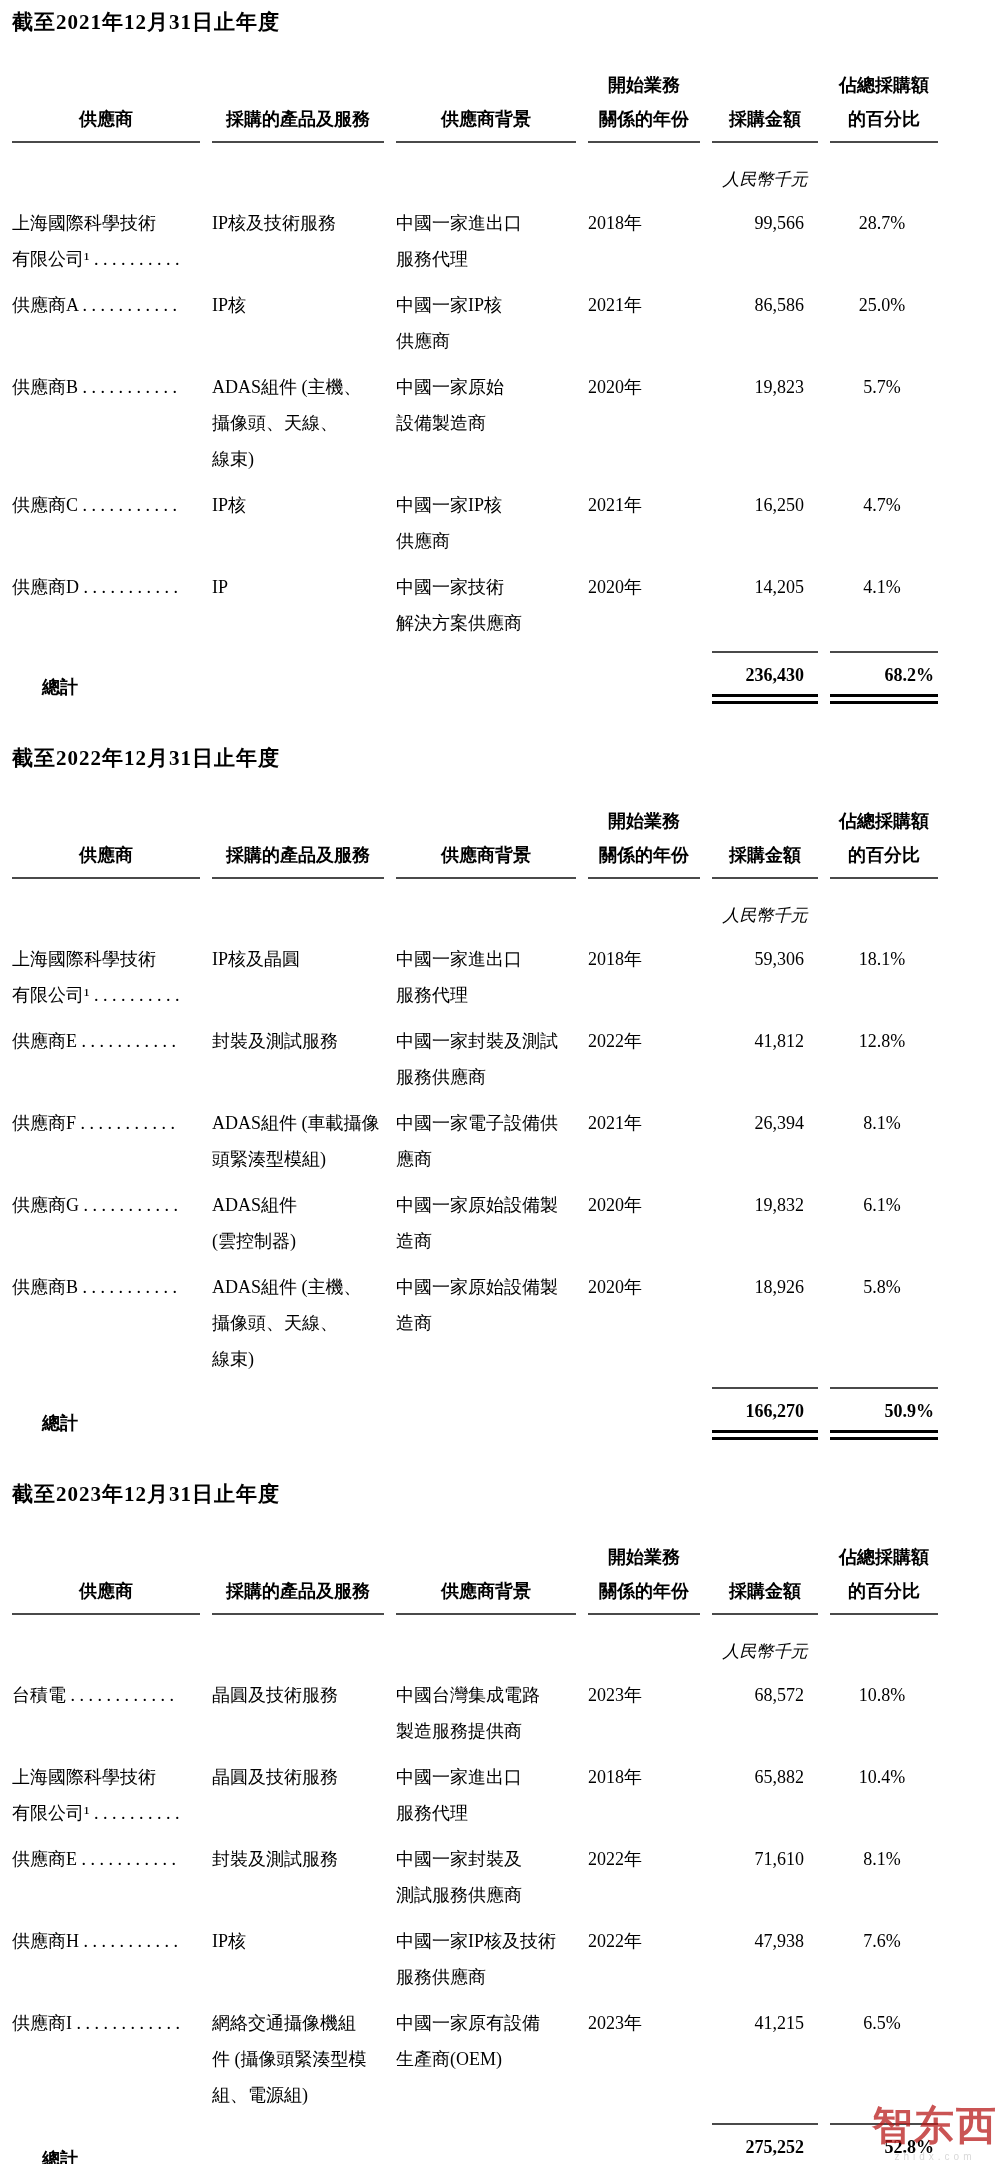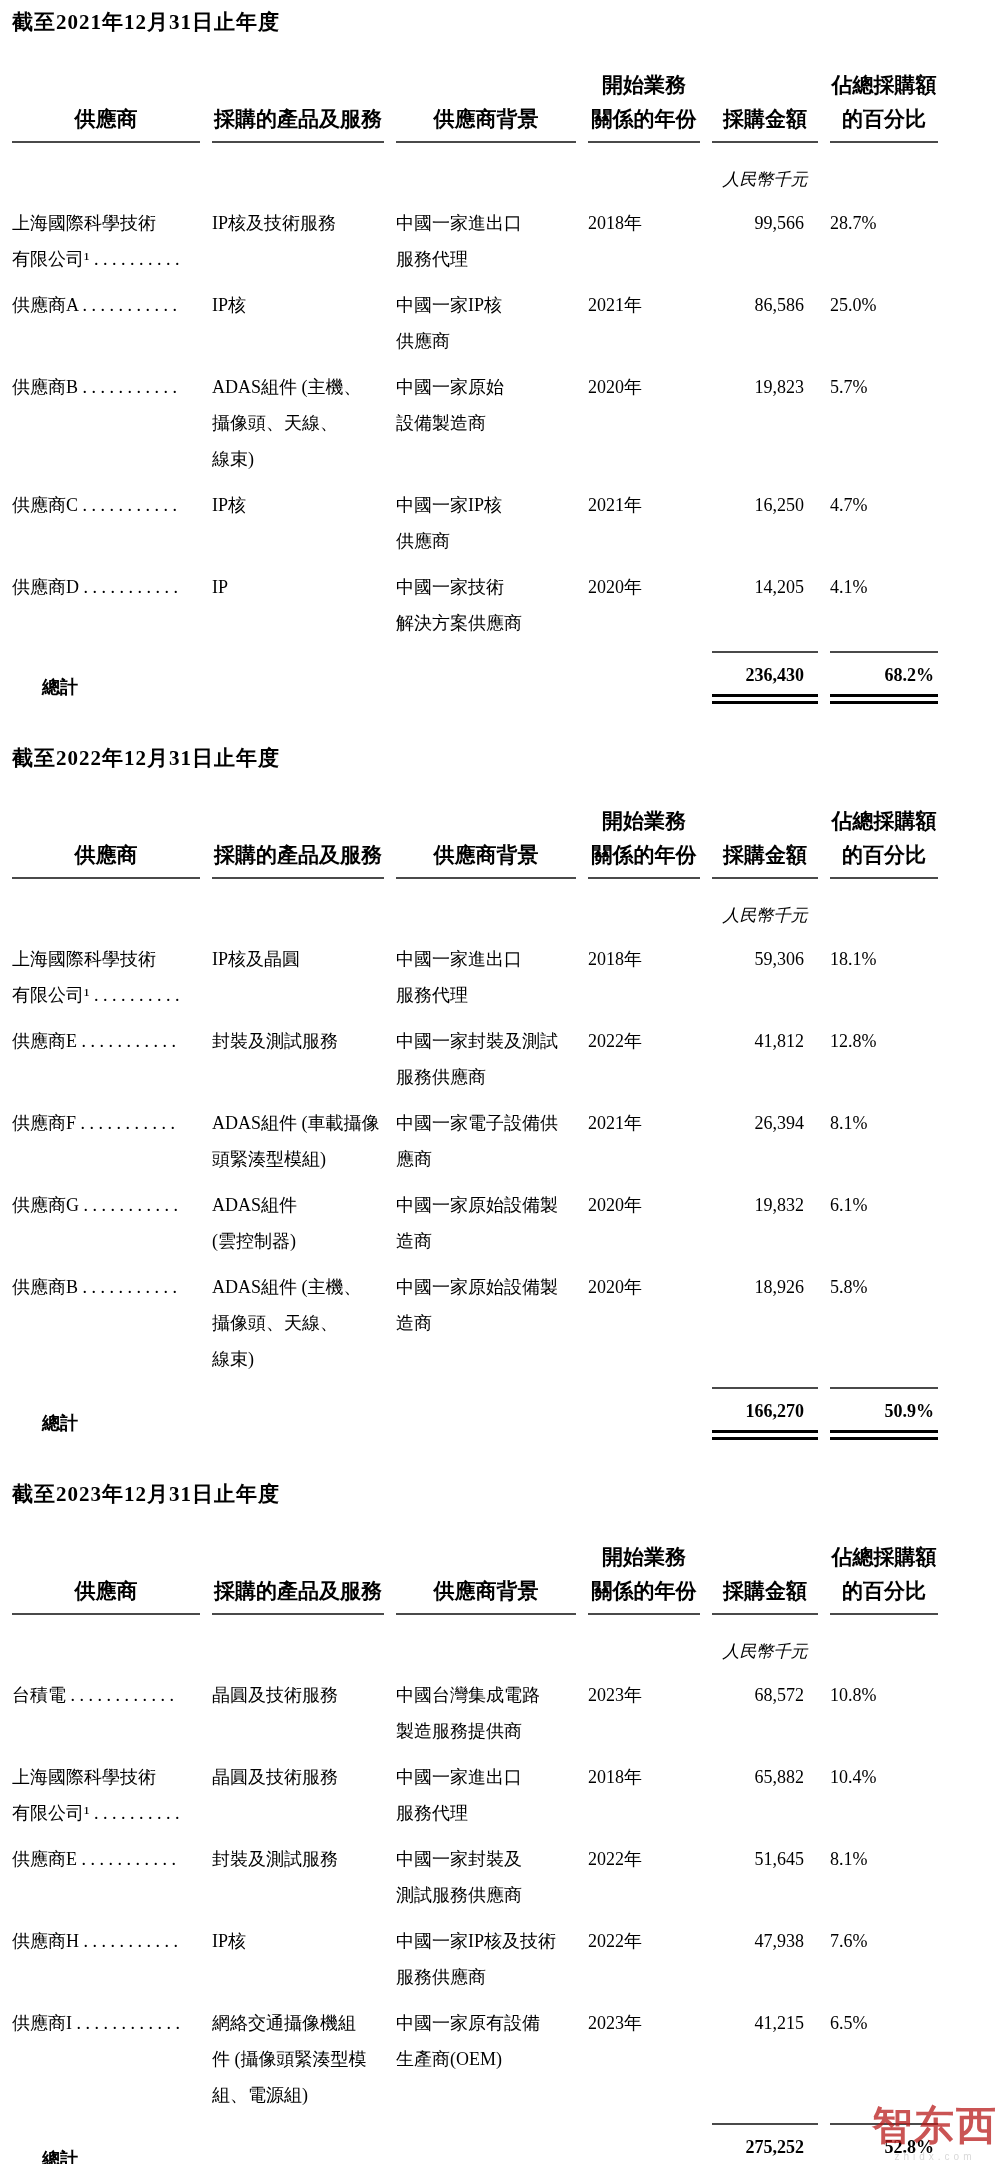--- a/index.html
+++ b/index.html
@@ -14,30 +14,30 @@
   .section-title { font-size:21px; font-weight:bold; letter-spacing:1px; }
   .tbl { margin-top:32px; }
   .grid {
     display:grid;
     grid-template-columns:188px 172px 180px 112px 106px 108px;
     column-gap:12px;
   }
   .hdr .hcell {
     display:flex; flex-direction:column; justify-content:flex-end; align-items:center;
     border-bottom:2.5px solid #4a4a4a; padding-bottom:5px;
-    font-weight:bold; font-size:21px; line-height:34px; text-align:center;
+    font-weight:bold; font-size:18px; line-height:34px; text-align:center;
   }
   .currency-row { margin-top:20px; }
   .currency-note { font-style:italic; text-align:center; font-size:17px; line-height:34px; }
   .body-rows { margin-top:8px; }
   .row { margin-bottom:10px; }
   .cell { font-size:18px; line-height:36px; }
   .c4 { }
   .c5 { text-align:right; padding-right:14px; }
-  .c6 { text-align:left; padding-right:4px; }
+  .c6 { text-align:center; padding-right:4px; }
   .total-row { margin-top:2px; }
   .total-label { font-weight:bold; font-size:18px; padding-left:30px; padding-top:24px; }
   .rline { border-top:2px solid #4a4a4a; margin-bottom:10px; }
   .tval { font-weight:bold; font-size:18px; line-height:24px; }
   .tv5 { text-align:right; padding-right:14px; }
   .tv6 { text-align:right; padding-right:4px; }
   .dbl { margin-top:7px; border-top:3px solid #000; border-bottom:3px solid #000; height:4px; }
   .watermark {
     position:absolute; right:2px; bottom:14px; text-align:center;
     pointer-events:none; opacity:.75;
@@ -463,21 +463,21 @@
                 <div>封裝及測試服務</div>
               </div>
               <div class="cell c3">
                 <div>中國一家封裝及</div>
                 <div>測試服務供應商</div>
               </div>
               <div class="cell c4">
                 <div>2022年</div>
               </div>
               <div class="cell c5">
-                <div>51,645</div>
+                <div>71,610</div>
               </div>
               <div class="cell c6">
                 <div>8.1%</div>
               </div>
             </div>
             <div class="grid row">
               <div class="cell c1">
                 <div>供應商H . . . . . . . . . . .</div>
               </div>
               <div class="cell c2">

